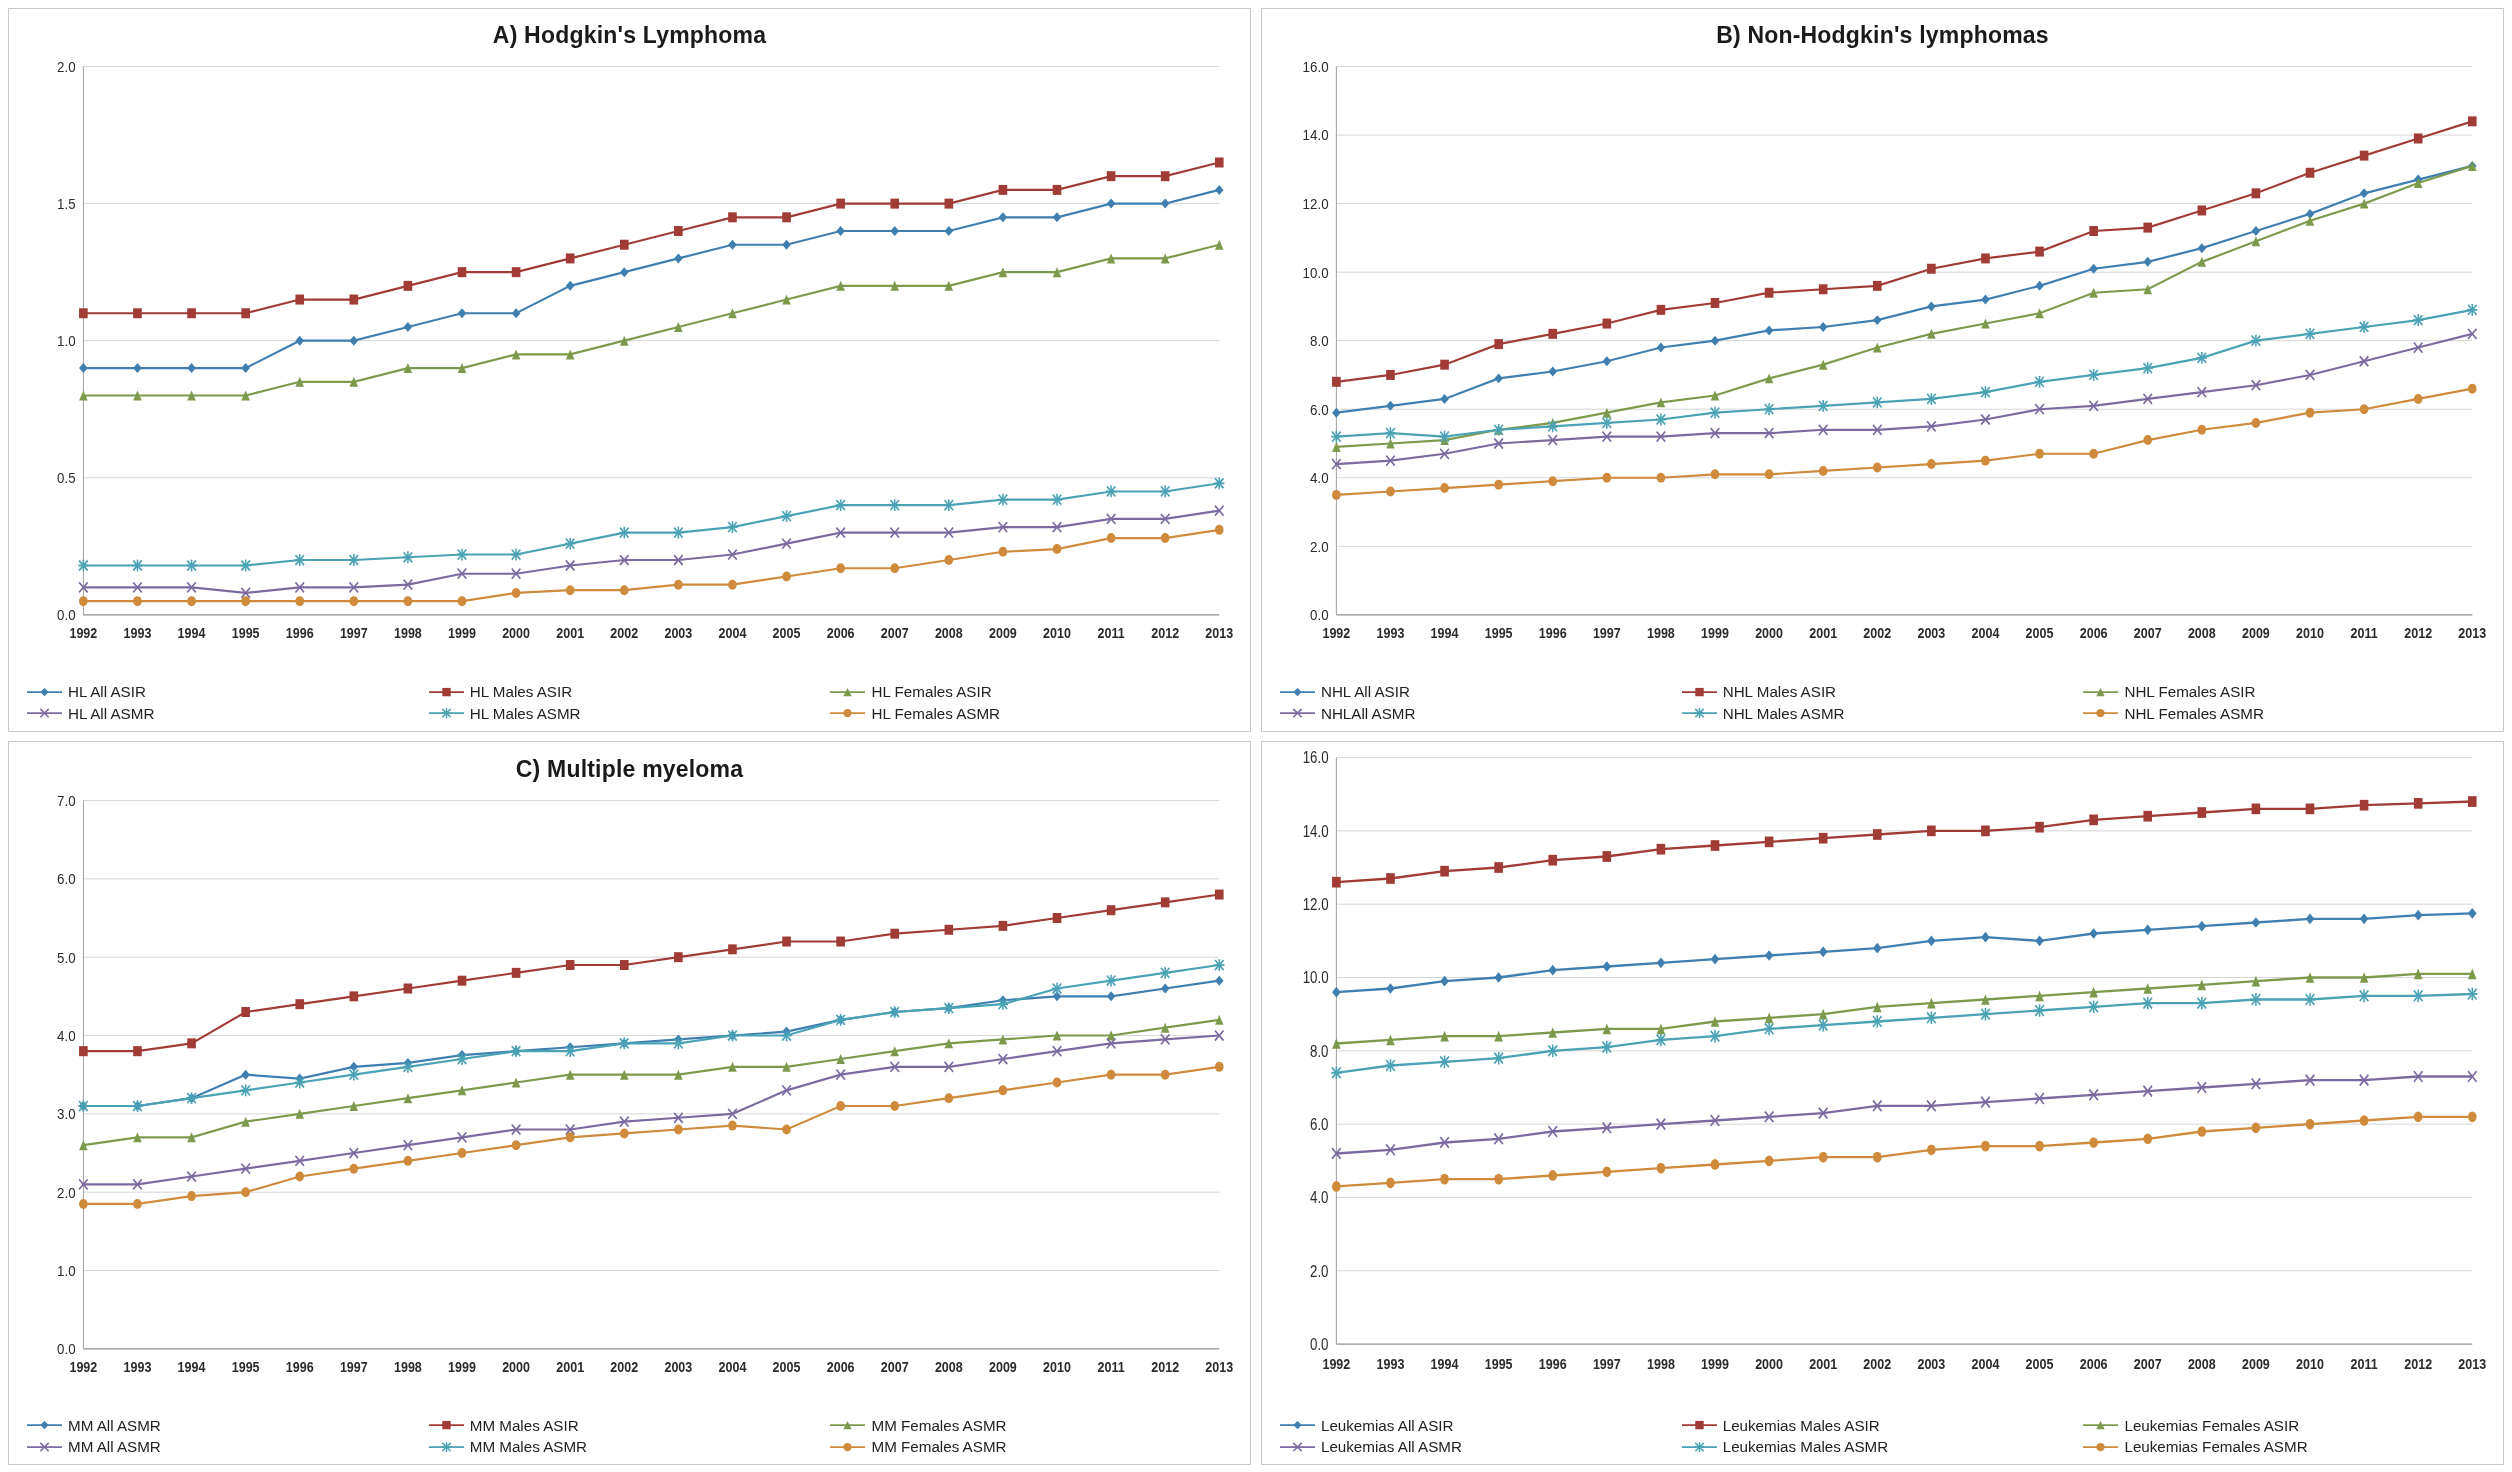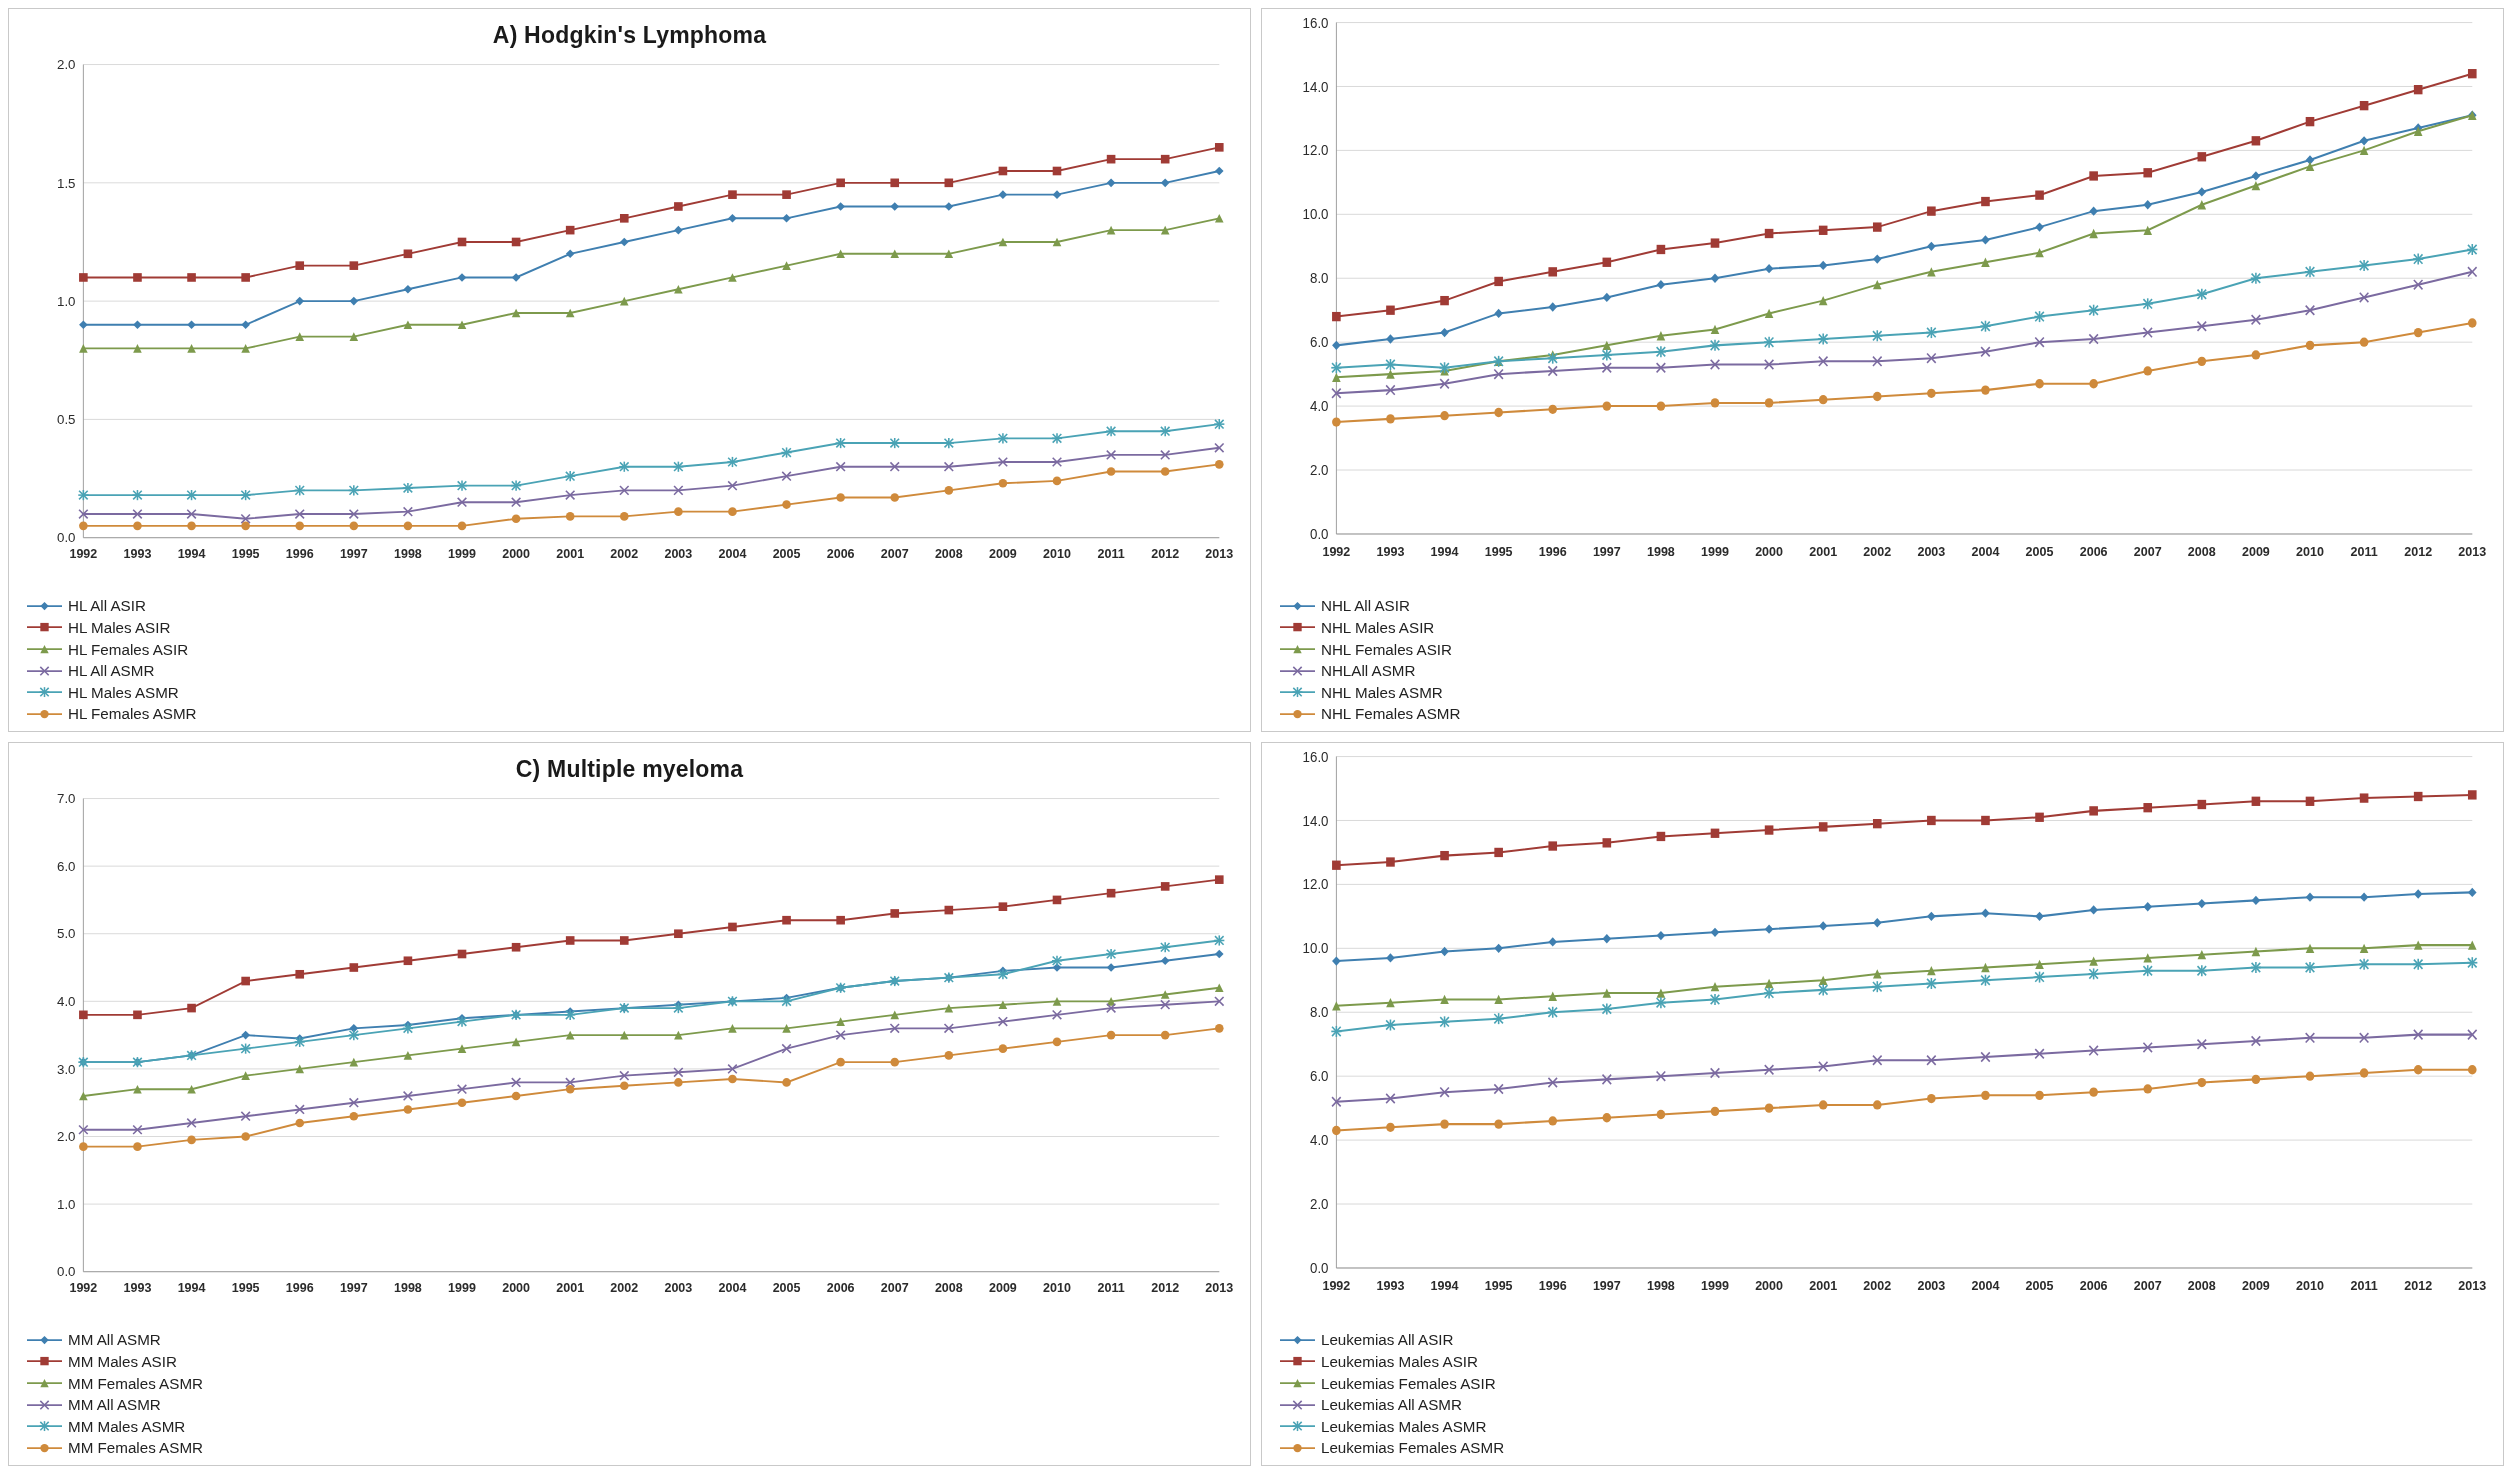--- a/index.html
+++ b/index.html
@@ -42,21 +42,21 @@
     flex: 1 1 auto;
     margin: 0 12.2px 0 7.6px;
   }
   .plot-svg {
     display: block;
     width: 100%;
     height: 100%;
   }
   .legend {
     display: grid;
-    grid-template-columns: 1fr;
+    grid-template-columns: 1fr 1fr 1fr;
     row-gap: 4.6px;
     column-gap: 0px;
     padding: 4.6px 18.3px 9.1px 18.3px;
     box-sizing: border-box;
   }
   .legend-item {
     display: flex;
     align-items: center;
     font-size: 15.2px;
     color: #222;
@@ -688,20 +688,21 @@
                 <circle cx="23" cy="8" r="5.5" fill="#cf8a3b"></circle>
               </g>
             </svg>
           </span>
           <span class="legend-label">HL Females ASMR</span>
         </div>
       </div>
   </div>
 
   <div class="panel">
+    <div class="panel-title">B) Non-Hodgkin's lymphomas</div>
     <div class="plot-wrap">
       <svg class="plot-svg" id="svg-B" viewBox="0 0 1560 690" preserveAspectRatio="none">
           <line x1="86" y1="620" x2="1536" y2="620" class="gridline"></line>
           <text x="76" y="626" text-anchor="end" class="axis-text">0.0</text>
           <line x1="86" y1="544.5" x2="1536" y2="544.5" class="gridline"></line>
           <text x="76" y="550.5" text-anchor="end" class="axis-text">2.0</text>
           <line x1="86" y1="469" x2="1536" y2="469" class="gridline"></line>
           <text x="76" y="475" text-anchor="end" class="axis-text">4.0</text>
           <line x1="86" y1="393.5" x2="1536" y2="393.5" class="gridline"></line>
           <text x="76" y="399.5" text-anchor="end" class="axis-text">6.0</text>

